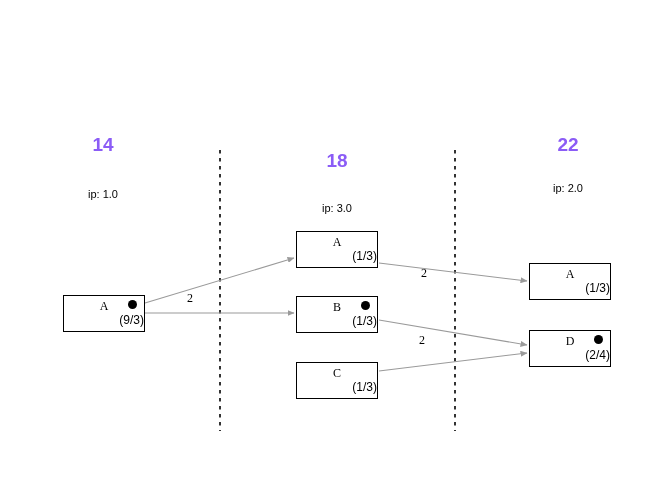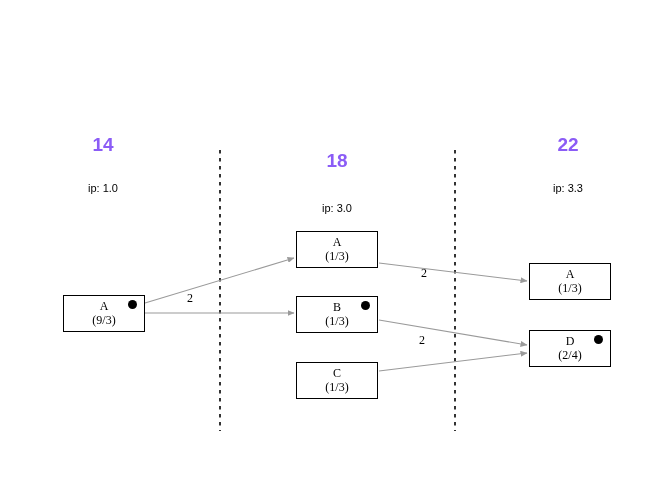--- a/index.html
+++ b/index.html
@@ -62,22 +62,22 @@
     font-family: "Liberation Serif", serif;
     font-size: 12px;
     color: #000000;
     line-height: 13px;
   }
   .node-sub {
     position: absolute;
     left: 0;
     right: 0;
     top: 18px;
-    text-align: center;
-    font-family: Liberation Serif, serif;
+    text-align: right;
+    font-family: Liberation Sans, sans-serif;
     font-size: 12px;
     color: #000000;
     line-height: 13px;
   }
   .token-dot {
     position: absolute;
     width: 9px;
     height: 9px;
     border-radius: 50%;
     background: #000000;
@@ -112,25 +112,25 @@
         <line x1="145" y1="303" x2="294" y2="258" stroke="#9a9a9a" stroke-width="1.1" marker-end="url(#arrowhead)"></line>
         <line x1="145" y1="313" x2="294" y2="313" stroke="#9a9a9a" stroke-width="1.1" marker-end="url(#arrowhead)"></line>
         <line x1="379" y1="263" x2="527" y2="281" stroke="#9a9a9a" stroke-width="1.1" marker-end="url(#arrowhead)"></line>
         <line x1="379" y1="320" x2="527" y2="345" stroke="#9a9a9a" stroke-width="1.1" marker-end="url(#arrowhead)"></line>
         <line x1="379" y1="371" x2="527" y2="353" stroke="#9a9a9a" stroke-width="1.1" marker-end="url(#arrowhead)"></line>
       </g>
   </svg>
 
   <div id="columns-layer">
       <div class="col-time" style="left: 103px; top: 134px;">14</div>
-      <div class="col-ip" style="left: 103px; top: 182px;">ip: 1.0</div>
+      <div class="col-ip" style="left: 103px; top: 188px;">ip: 1.0</div>
       <div class="col-time" style="left: 337px; top: 150px;">18</div>
       <div class="col-ip" style="left: 337px; top: 182px; margin-top: 20px;">ip: 3.0</div>
       <div class="col-time" style="left: 568px; top: 134px;">22</div>
-      <div class="col-ip" style="left: 568px; top: 182px;">ip: 3.3</div>
+      <div class="col-ip" style="left: 568px; top: 182px;">ip: 2.0</div>
     </div>
   <div id="nodes-layer">
       <div class="node-box" style="left: 63px; top: 295px;">
         <div class="node-label">A</div>
         <div class="node-sub">(9/3)</div>
         <div class="token-dot"></div>
       </div>
       <div class="node-box" style="left: 296px; top: 231px;">
         <div class="node-label">A</div>
         <div class="node-sub">(1/3)</div>

